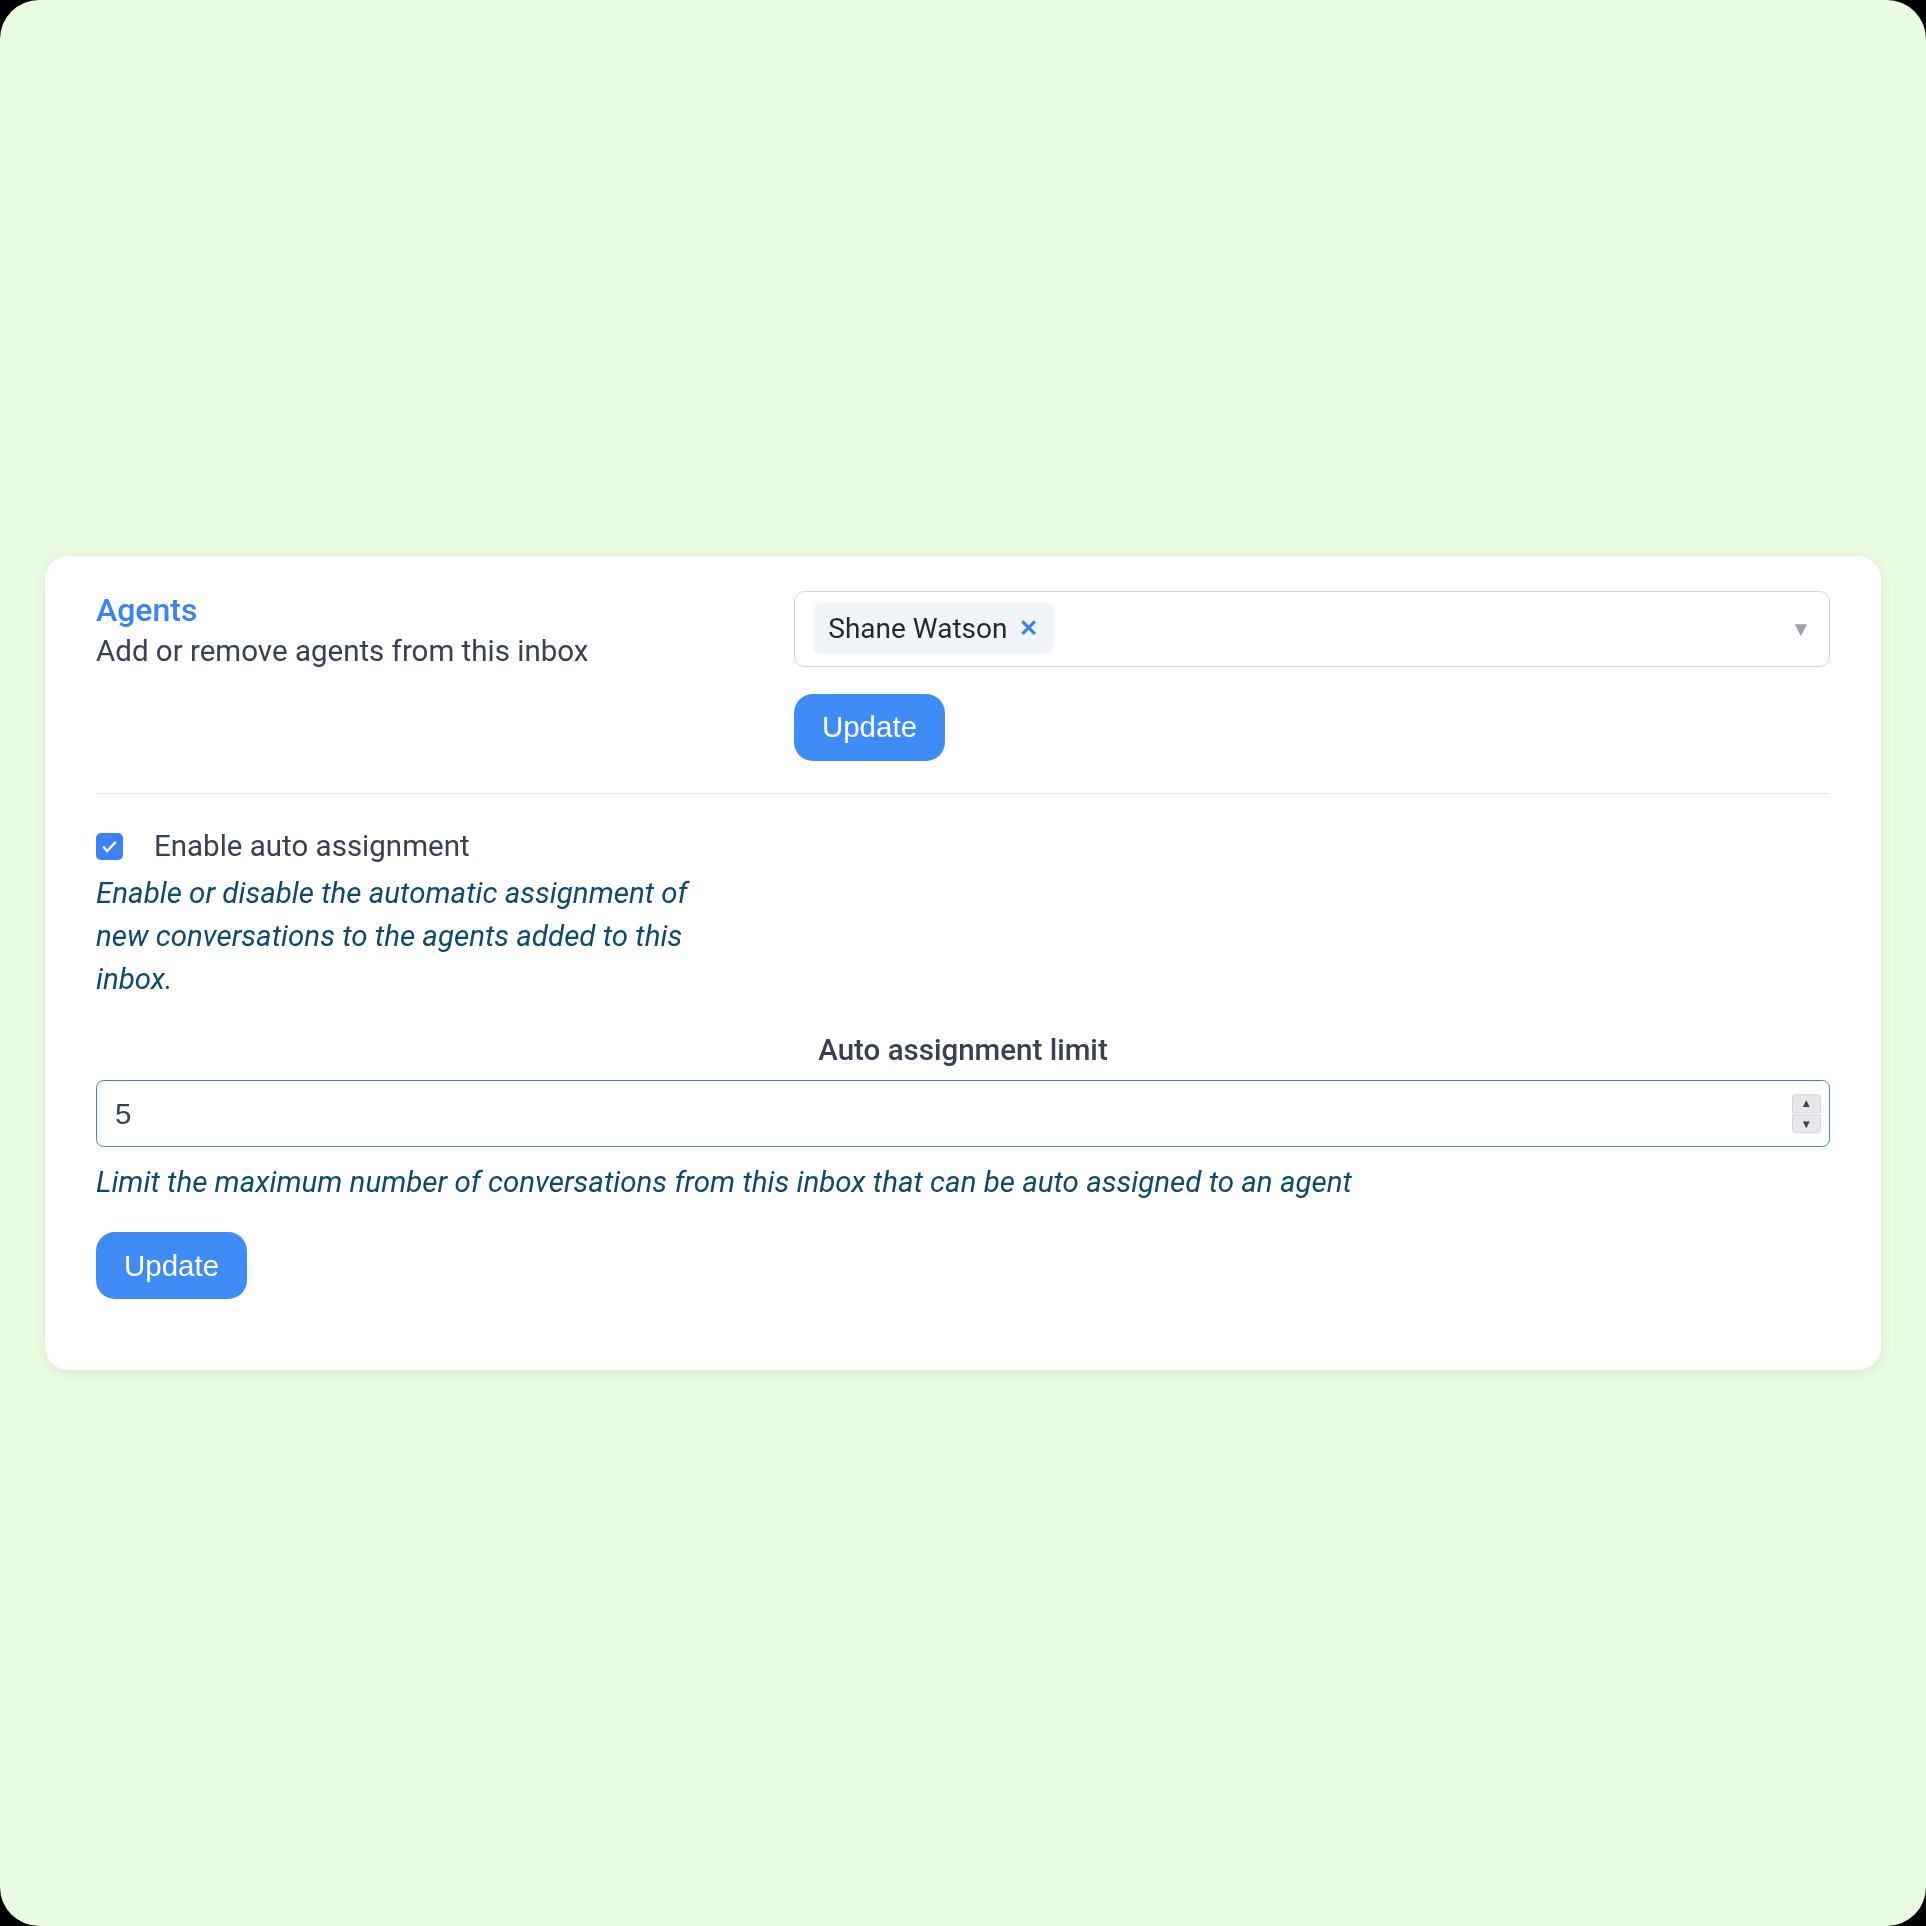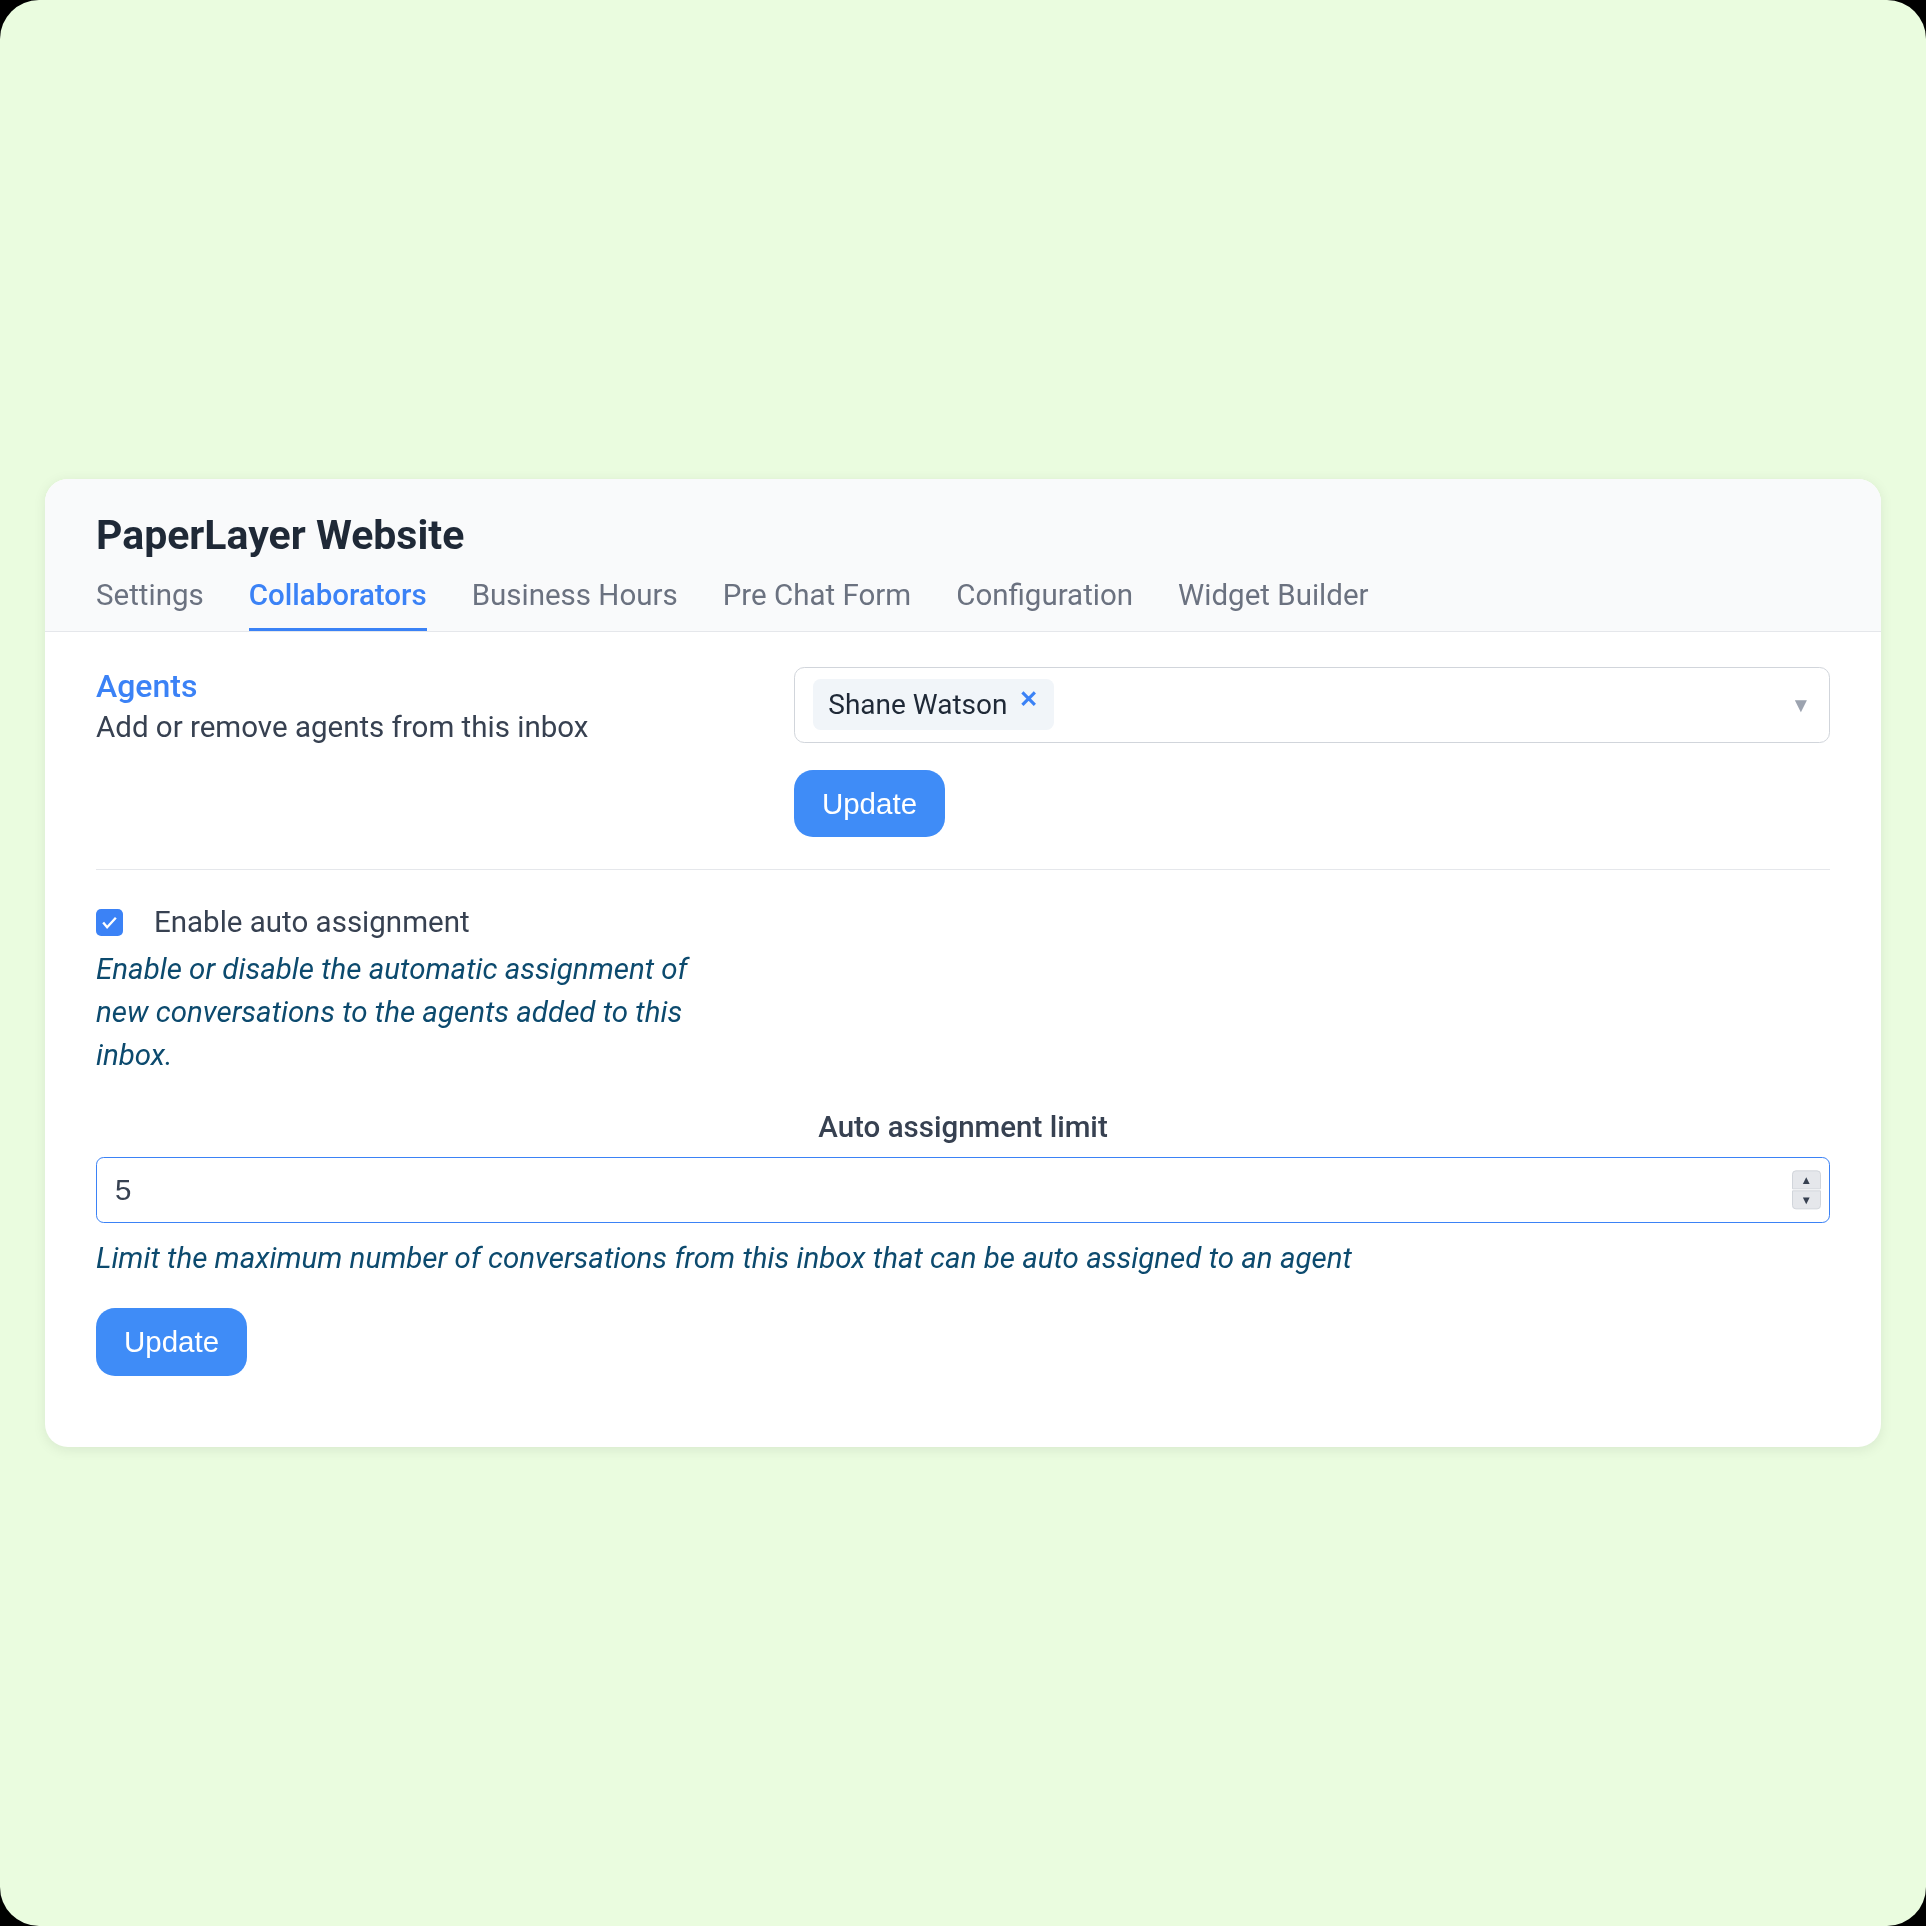--- a/index.html
+++ b/index.html
@@ -120,20 +120,21 @@
       display: flex;
       gap: 7.7px;
       flex-wrap: wrap;
     }
     
     .tag {
       background: #f1f5f9;
       border-radius: 7.7px;
       padding: 9px 15.4px;
       display: flex;
+      align-items: center;
       gap: 11.6px;
       font-size: 28px;
       color: #1f2937;
     }
     
     .tag-remove {
       color: #3b82f6;
       font-size: 23px;
       font-weight: 700;
       cursor: pointer;
@@ -258,32 +259,20 @@
       line-height: 1.45;
       margin-bottom: 28px;
     }
   </style>
 </head>
 <body>
 
 <div class="outer-container">
   <div class="card">
 
-    <div class="card-header">
-      <h1 class="page-title">PaperLayer Website</h1>
-
-      <div class="tabs">
-        <div class="tab">Settings</div>
-        <div class="tab active">Collaborators</div>
-        <div class="tab">Business Hours</div>
-        <div class="tab">Pre Chat Form</div>
-        <div class="tab">Configuration</div>
-        <div class="tab">Widget Builder</div>
-      </div>
-    </div>
 
     <div class="card-body">
 
       <div class="section">
         <div class="section-left">
           <div class="section-title">Agents</div>
           <div class="section-subtitle">Add or remove agents from this inbox</div>
         </div>
         <div class="section-right">
           <div class="multiselect">

